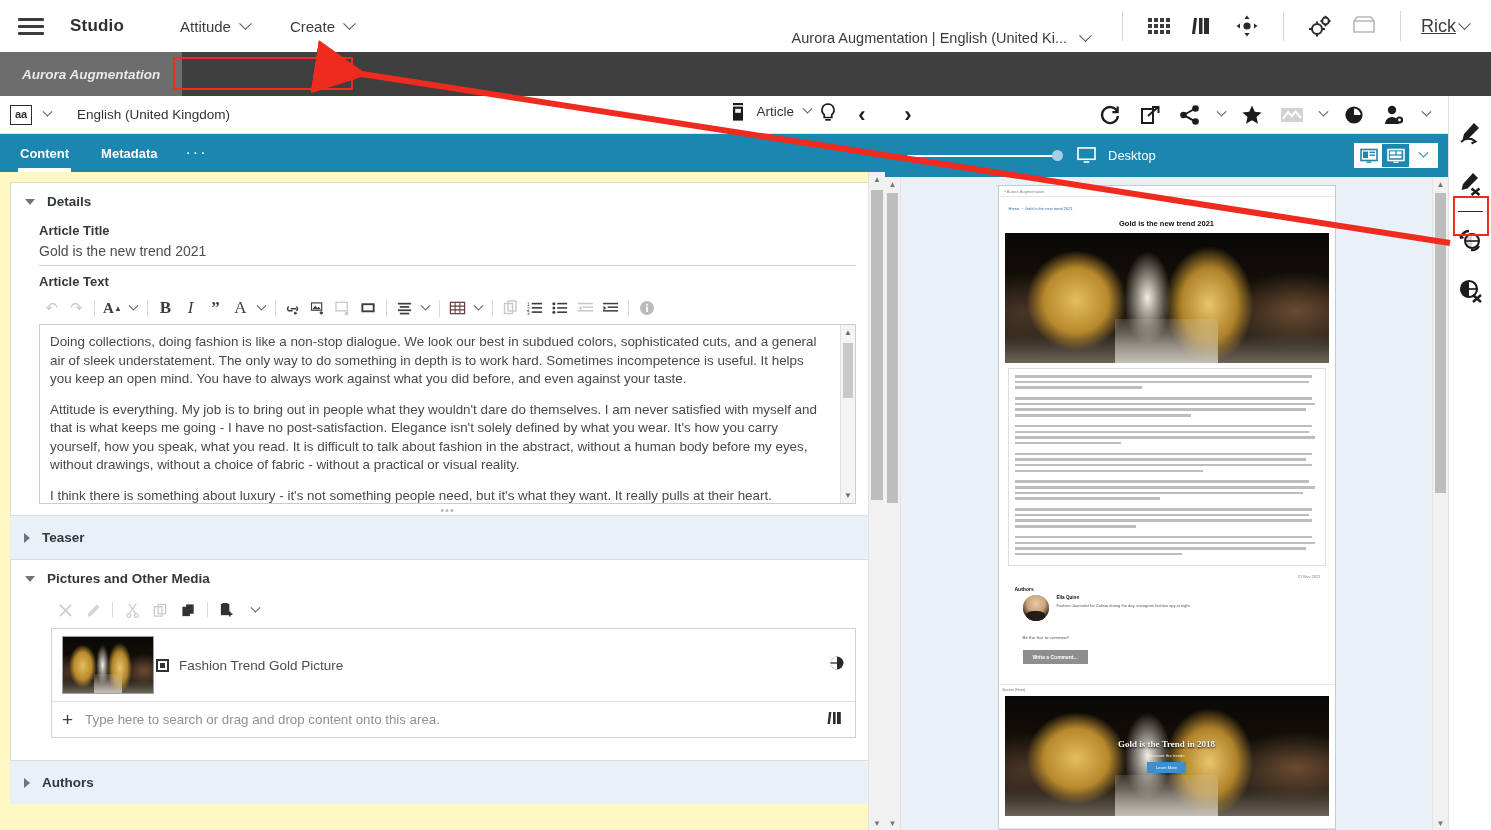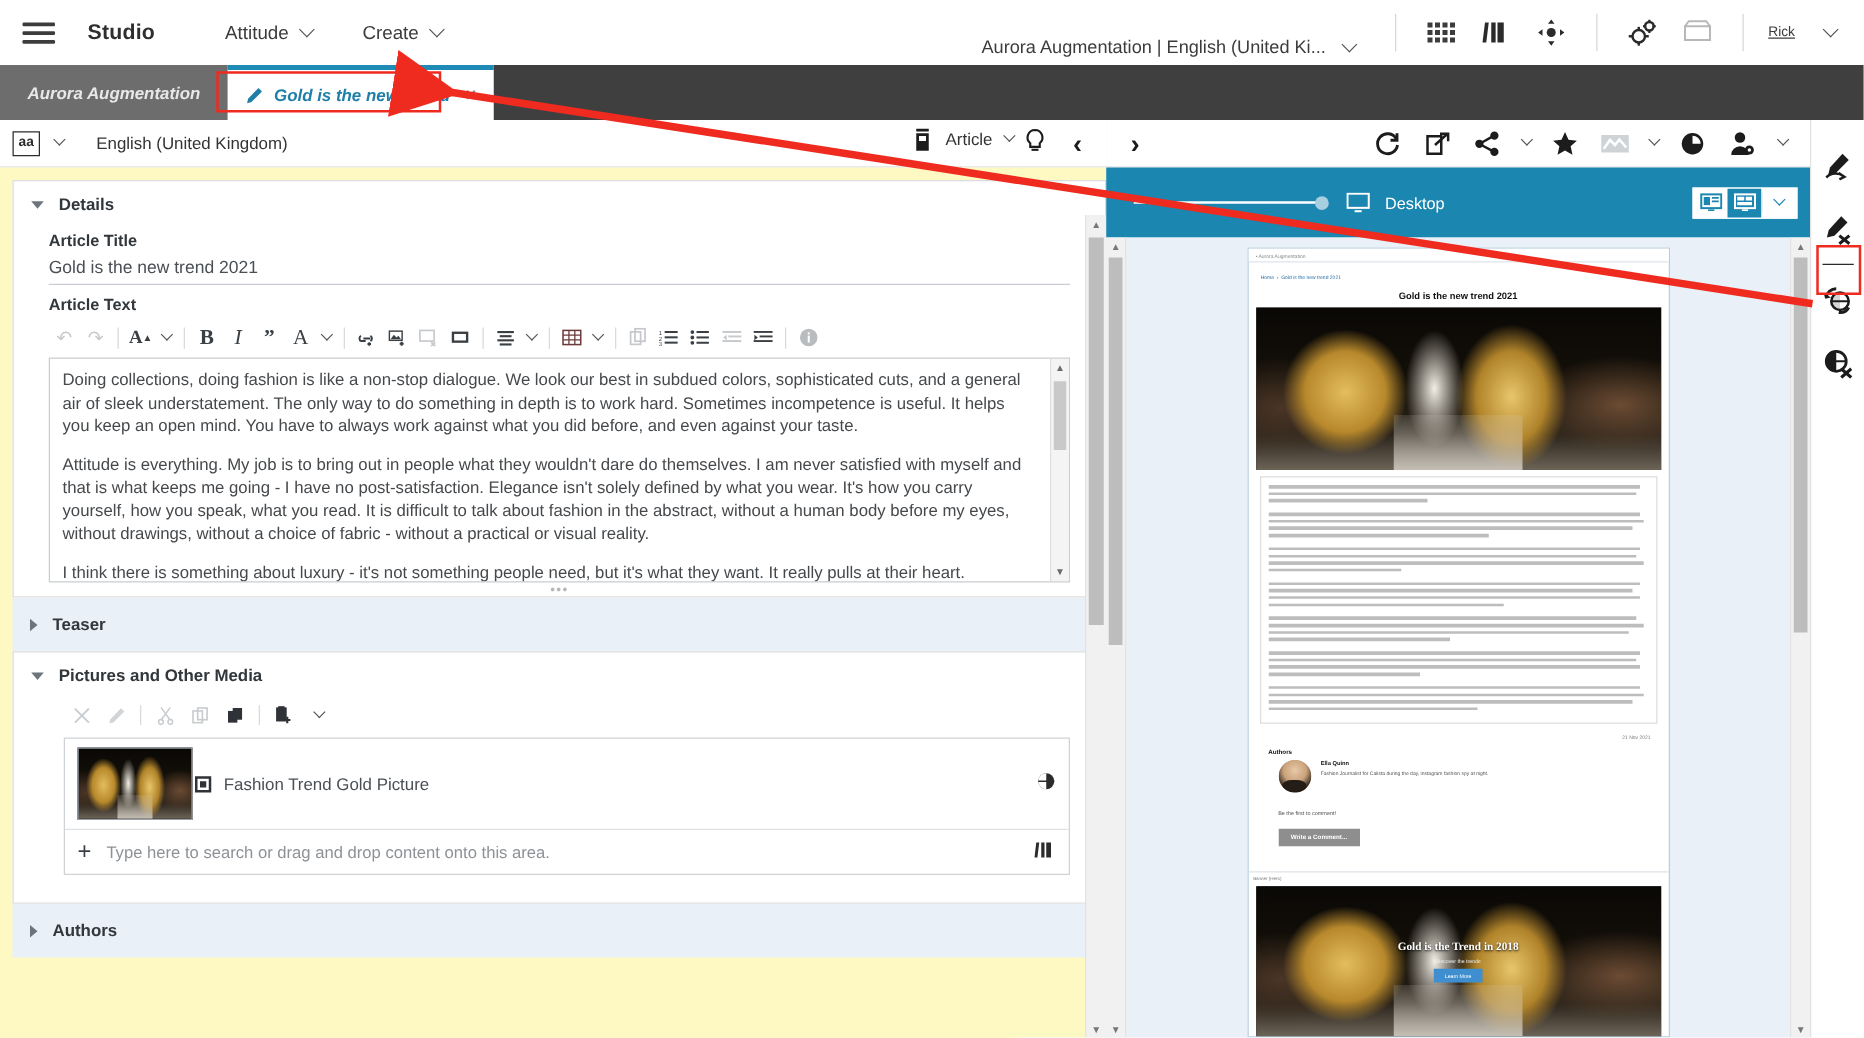--- a/index.html
+++ b/index.html
@@ -19,21 +19,21 @@
   .hamburger span{display:block;width:26px;height:3px;background:#3c3c3c;border-radius:1px;}
   .brand{font-size:17px;font-weight:bold;color:#2f2f2f;margin-left:8px;letter-spacing:.2px;}
   .topmenu{display:flex;align-items:center;margin-left:56px;gap:40px;}
   .topmenu .mi{display:flex;align-items:center;gap:10px;font-size:15px;color:#3c3c3c;cursor:pointer;}
   .caret{display:inline-block;width:9px;height:9px;border-right:1.6px solid #555;border-bottom:1.6px solid #555;transform:rotate(45deg) translate(-2px,-2px);}
   .caret.sm{width:7px;height:7px;}
   .top-right{margin-left:auto;display:flex;align-items:center;height:100%;}
   .site-sel{display:flex;align-items:center;gap:14px;font-size:14.5px;color:#3c3c3c;padding-right:18px;cursor:pointer;white-space:nowrap;margin-top:24px;}
   .vdiv{width:1px;height:30px;background:#d7d7d7;margin:0 14px;}
   .ticon{width:44px;display:flex;align-items:center;justify-content:center;cursor:pointer;}
-  .user{display:flex;align-items:center;gap:24px;font-size:11px;color:#3c3c3c;padding:0 22px 0 6px;cursor:pointer;text-decoration:underline;}
+  .user{display:flex;align-items:center;gap:4px;font-size:18px;color:#3c3c3c;padding:0 22px 0 6px;cursor:pointer;text-decoration:underline;}
 
   
   .grid-ic{display:grid;grid-template-columns:repeat(4,4px);grid-template-rows:repeat(3,4px);gap:2px;}
   .grid-ic i{background:#3c3c3c;display:block;width:4px;height:4px;}
 
   
   .tabbar{height:44px;background:#3f3f3f;display:flex;align-items:flex-end;position:relative;z-index:4;}
   .tab{height:44px;display:flex;align-items:center;padding:0 22px;font-size:13.5px;font-weight:bold;color:#e8e8e8;background:#6d6d6d;cursor:pointer;white-space:nowrap;font-style:italic;}
   .tab.active{background:#ffffff;color:#1f7fa8;border-top:4px solid #1d8bb5;padding:0 14px 0 14px;position:relative;}
   .tab.active .pencil{color:#1f7fa8;margin-right:8px;display:flex;align-items:center;}
@@ -101,21 +101,21 @@
   .mic{width:13px;height:13px;border:2px solid #2f3337;display:flex;align-items:center;justify-content:center;}
   .mic i{width:5px;height:5px;background:#2f3337;display:block;}
   .mrow .right-ic{margin-left:auto;}
   .mdrop{display:flex;align-items:center;gap:12px;padding:8px 10px;font-size:13.3px;color:#8d9297;}
   .plus{font-size:19px;color:#3a3f44;line-height:1;}
 
   
   .prev-top{height:38px;background:#fff;display:flex;align-items:center;border-bottom:1px solid #e2e2e2;}
   .prev-icons{margin-left:auto;display:flex;align-items:center;padding-right:10px;}
   .pic{width:40px;height:38px;display:flex;align-items:center;justify-content:center;cursor:pointer;color:#1c1c1c;}
-  .prev-blue{height:56px;background:#1b86b0;display:flex;align-items:center;padding:0 10px;}
+  .prev-blue{height:43px;background:#1b86b0;display:flex;align-items:center;padding:0 10px;}
   .slider{display:flex;align-items:center;margin-left:12px;}
   .slider .track{width:150px;height:2px;background:#fff;}
   .slider .knob{width:11px;height:11px;border-radius:50%;background:#a8cfdf;margin-left:-5px;}
   .dev-label{color:#fff;font-size:13px;margin-left:12px;}
   .seg{margin-left:auto;display:flex;align-items:center;background:#fff;border:1px solid #fff;height:25px;}
   .seg .sb{width:27px;height:23px;display:flex;align-items:center;justify-content:center;cursor:pointer;}
   .seg .sb.on{background:#1b86b0;}
   .seg .sdiv{width:1px;height:16px;background:#cfe0e8;}
 
   .prev-body{flex:1;background:#e9f0f7;display:flex;overflow:hidden;position:relative;}
@@ -256,29 +256,20 @@
         <span>Rick</span>
         <span class="caret"></span>
       </div>
     </div>
   </div>
 
   <div class="tabbar">
     <div class="tab">
       <span>Aurora Augmentation</span>
     </div>
-    <div class="tab active">
-      <span class="pencil">
-        <svg width="15" height="15" viewBox="0 0 16 16">
-            <path d="M11.5 1.5 L14.5 4.5 L5.5 13.5 L1.8 14.4 L2.6 10.6 Z" fill="#1f7fa8"></path>
-          </svg>
-      </span>
-      <span>Gold is the new Trend</span>
-      <span class="close">×</span>
-    </div>
   </div>
   <div class="tab-hl"></div>
 
   <div class="split">
 
     <div class="left-pane">
 
       <div class="doc-toolbar">
         <div class="lang-ic">
           <span>aa</span>
@@ -298,20 +289,29 @@
           <div class="bulb">
             <svg width="18" height="22" viewBox="0 0 18 22">
                 <path d="M9 2 A6 6 0 0 0 5.2 12.6 L5.2 15.5 L12.8 15.5 L12.8 12.6 A6 6 0 0 0 9 2 Z" fill="none" stroke="#1c1c1c" stroke-width="1.7"></path>
                 <rect x="6.2" y="17" width="5.6" height="1.7" fill="#1c1c1c"></rect>
               </svg>
           </div>
           <div class="chev">‹</div>
         </div>
       </div>
 
+      <div class="bluebar">
+        <div class="btab sel">
+          <span>Content</span>
+        </div>
+        <div class="btab">
+          <span>Metadata</span>
+        </div>
+        <div class="bdots">···</div>
+      </div>
 
       <div class="form-area">
 
         <div class="card">
           <div class="sect-head">
             <span class="tri"></span>
             <span class="sect-title">Details</span>
           </div>
           <div class="fieldlbl">Article Title</div>
           <div class="fieldval">Gold is the new trend 2021</div>

